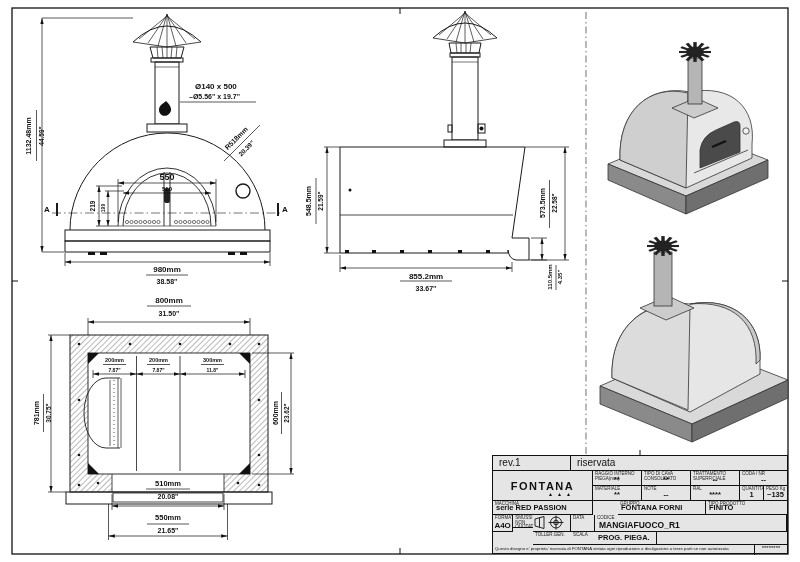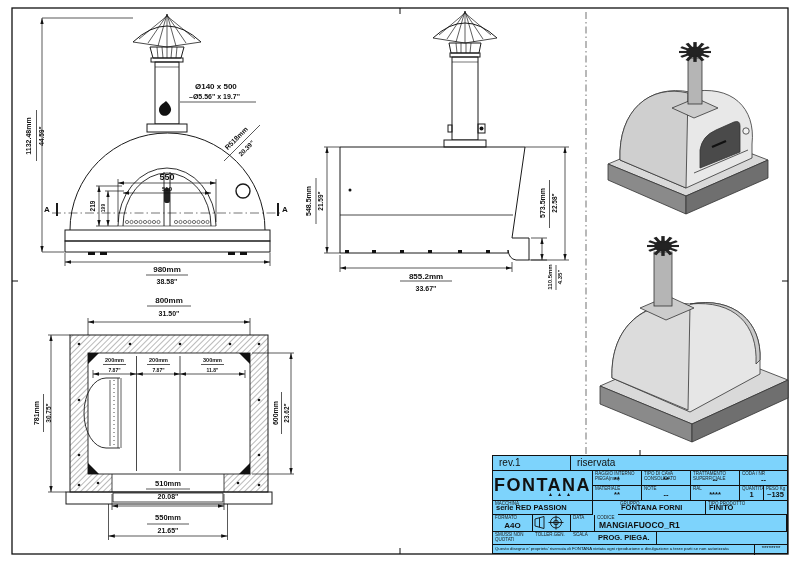--- a/index.html
+++ b/index.html
@@ -10,30 +10,30 @@
   .t8b{font:700 8px "Liberation Sans",sans-serif;}
   .t75b{font:700 7.5px "Liberation Sans",sans-serif;}
   .t7b{font:700 7px "Liberation Sans",sans-serif;}
   .t65b{font:700 6.5px "Liberation Sans",sans-serif;}
   .t6b{font:700 6px "Liberation Sans",sans-serif;}
   .t55b{font:700 5.5px "Liberation Sans",sans-serif;}
   .t5b{font:700 5px "Liberation Sans",sans-serif;}
   .mid{text-anchor:middle;}
   
   #tblock{position:absolute;left:492px;top:455px;width:296px;height:99px;
-          border:1px solid #111;box-sizing:border-box;background:#7dd3fc;font-size:7.5px;}
+          border:1px solid #111;box-sizing:border-box;background:#e5e5e5;font-size:7.5px;}
   .tb-row{display:flex;box-sizing:border-box;}
   .tb-cell{position:relative;box-sizing:border-box;border-right:1px solid #111;
            border-bottom:1px solid #111;overflow:hidden;}
   .tb-cell:last-child{border-right:none;}
   .lbl{position:absolute;top:1px;left:2px;font-size:4.5px;color:#222;line-height:1.05;letter-spacing:0;}
   .val{position:absolute;left:0;right:0;bottom:1px;text-align:center;font-weight:700;font-size:7.5px;}
   .valL{position:absolute;left:3px;bottom:2px;font-weight:700;font-size:7.5px;}
   .brand{display:flex;align-items:center;justify-content:center;height:100%;
-         font-weight:700;font-size:18px;letter-spacing:1.5px;}
+         font-weight:700;font-size:11px;letter-spacing:1.5px;}
   .brand-dots{position:absolute;bottom:4px;right:22px;display:flex;gap:6px;}
   .brand-dots span{width:3px;height:3px;background:#111;display:block;clip-path:polygon(50% 0,0 100%,100% 100%);}
   .fineprint{font-size:4.3px;padding:1px 2px;white-space:nowrap;overflow:hidden;}
 </style>
 </head>
 <body>
 
 <div id="sheet">
 
 <svg width="800" height="562" viewBox="0 0 800 562">
@@ -472,21 +472,21 @@
       <div class="lbl">GRUPPO</div>
       <div class="valL">FONTANA FORNI</div>
     </div>
     <div class="tb-cell" style="flex:1;">
       <div class="lbl">TIPO PRODOTTO</div>
       <div class="valL">FINITO</div>
     </div>
   </div>
 
   <div class="tb-row" style="height:30px;">
-    <div style="width:40px;display:flex;flex-direction:column;">
+    <div style="width:40px;display:flex;flex-direction:row;">
       <div class="tb-cell" style="height:17px;width:100%;">
         <div class="lbl">FORMATO</div>
         <div class="val" style="font-size:8px;">A4O</div>
       </div>
       <div class="tb-cell" style="height:13px;width:100%;">
         <div class="lbl">SMUSSI NON QUOTATI</div>
       </div>
     </div>
     <div style="width:38px;display:flex;flex-direction:column;">
       <div class="tb-cell" style="height:17px;width:100%;">

